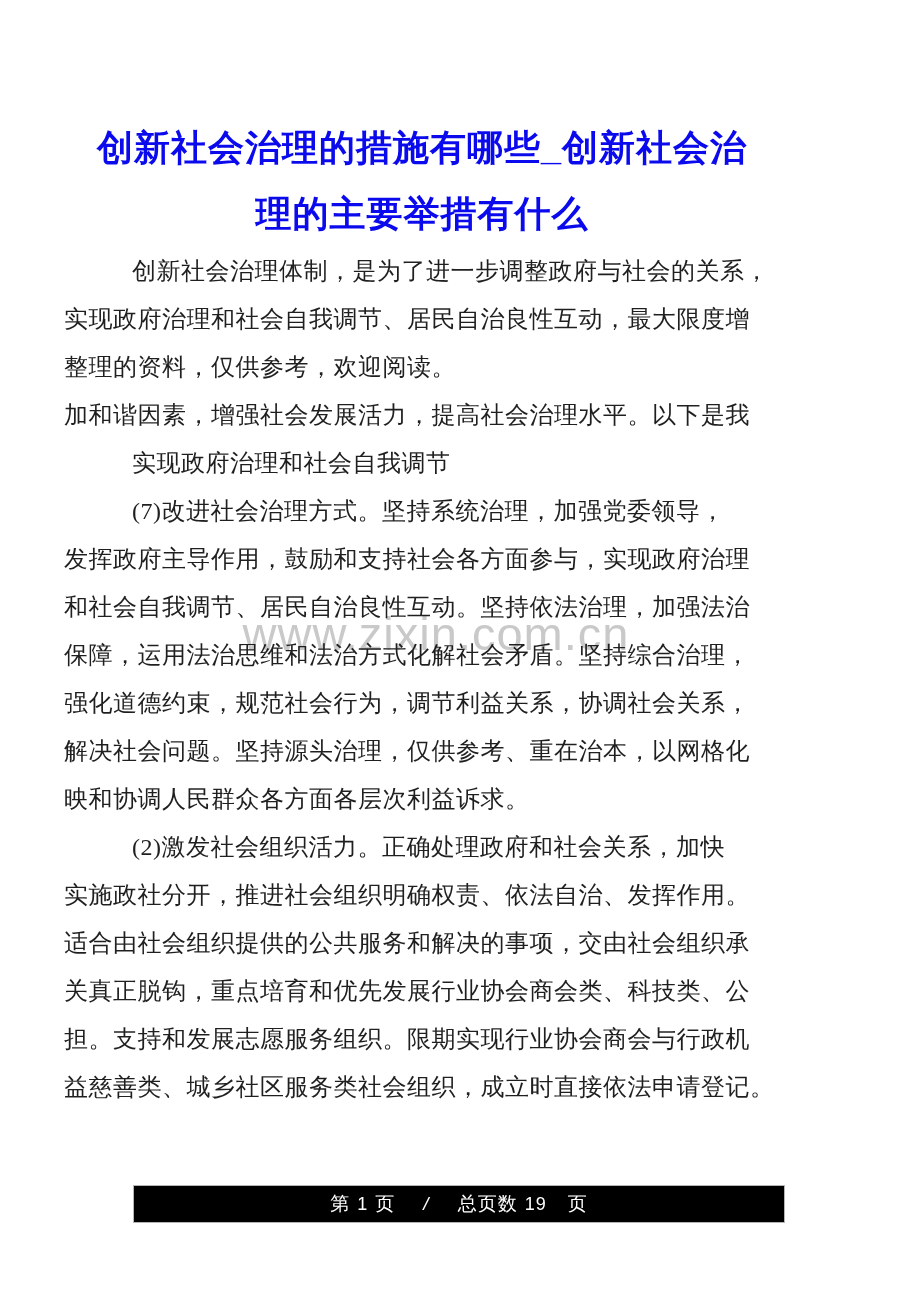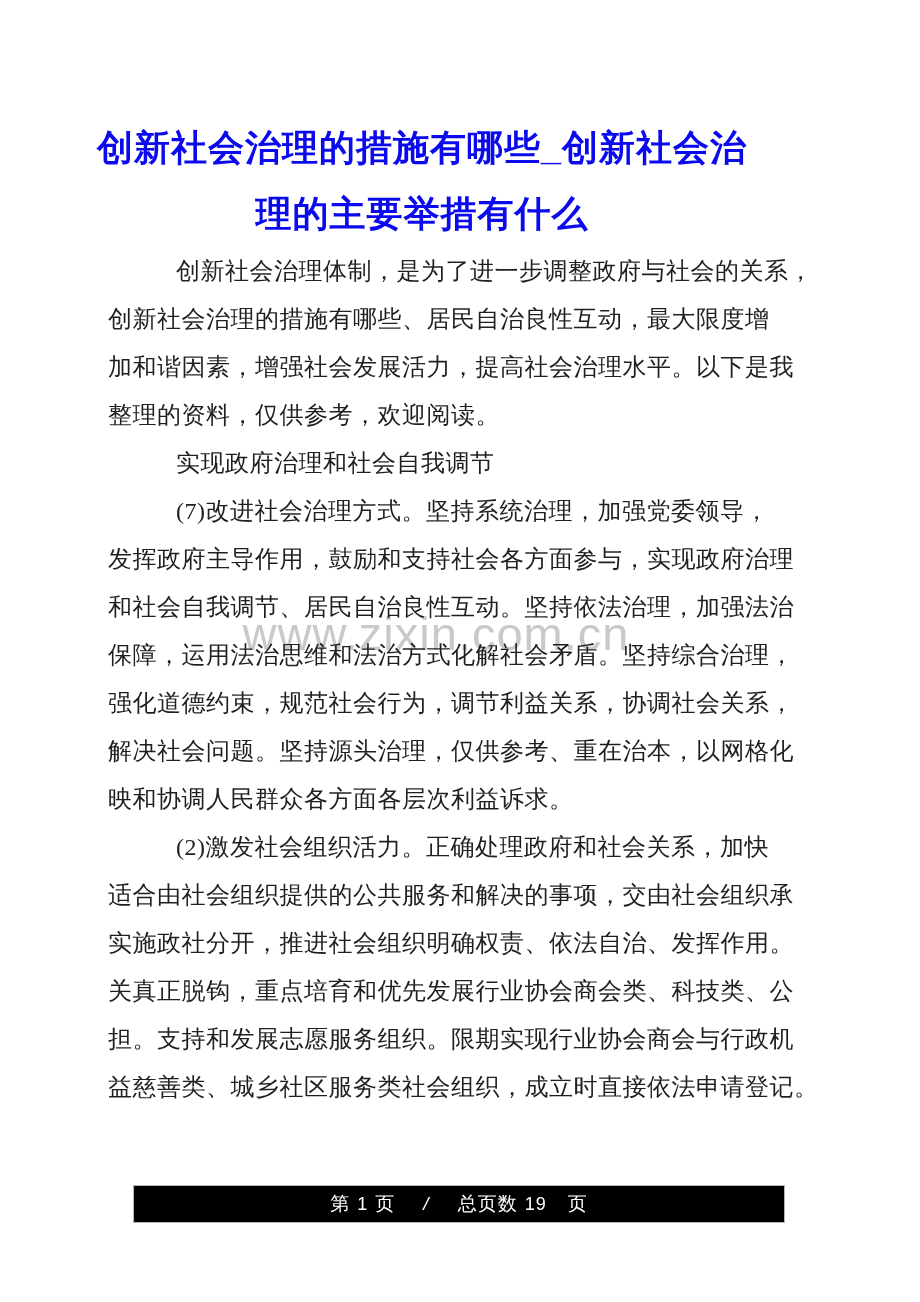--- a/index.html
+++ b/index.html
@@ -42,21 +42,21 @@
     font-size:47px;
     line-height:1;
     letter-spacing:1px;
     color:var(--watermark-color);
     z-index:0;
     white-space:nowrap;
   }
   .body-text{
     position:relative;
     z-index:1;
-    padding-left:108px;
+    padding-left:64px;
     padding-right:120px;
     color:var(--body-color);
     font-size:24px;
   }
   .body-line{
     height:48px;
     line-height:48px;
     white-space:nowrap;
     letter-spacing:0.5px;
   }
@@ -90,34 +90,34 @@
 
   <h1 class="doc-title">
     <span class="title-line">创新社会治理的措施有哪些_创新社会治</span>
     <span class="title-line">理的主要举措有什么</span>
   </h1>
 
   <div class="watermark">www.zixin.com.cn</div>
 
   <div class="body-text">
       <div class="body-line first">创新社会治理体制，是为了进一步调整政府与社会的关系，</div>
-      <div class="body-line">创新社会治理的措施有哪些、居民自治良性互动，最大限度增</div>
+      <div class="body-line">实现政府治理和社会自我调节、居民自治良性互动，最大限度增</div>
+      <div class="body-line">整理的资料，仅供参考，欢迎阅读。</div>
       <div class="body-line">加和谐因素，增强社会发展活力，提高社会治理水平。以下是我</div>
-      <div class="body-line">整理的资料，仅供参考，欢迎阅读。</div>
       <div class="body-line first">实现政府治理和社会自我调节</div>
       <div class="body-line first">(7)改进社会治理方式。坚持系统治理，加强党委领导，</div>
       <div class="body-line">发挥政府主导作用，鼓励和支持社会各方面参与，实现政府治理</div>
       <div class="body-line">和社会自我调节、居民自治良性互动。坚持依法治理，加强法治</div>
       <div class="body-line">保障，运用法治思维和法治方式化解社会矛盾。坚持综合治理，</div>
       <div class="body-line">强化道德约束，规范社会行为，调节利益关系，协调社会关系，</div>
       <div class="body-line">解决社会问题。坚持源头治理，仅供参考、重在治本，以网格化</div>
       <div class="body-line">映和协调人民群众各方面各层次利益诉求。</div>
       <div class="body-line first">(2)激发社会组织活力。正确处理政府和社会关系，加快</div>
+      <div class="body-line">实施政社分开，推进社会组织明确权责、依法自治、发挥作用。</div>
       <div class="body-line">适合由社会组织提供的公共服务和解决的事项，交由社会组织承</div>
-      <div class="body-line">实施政社分开，推进社会组织明确权责、依法自治、发挥作用。</div>
       <div class="body-line">关真正脱钩，重点培育和优先发展行业协会商会类、科技类、公</div>
       <div class="body-line">担。支持和发展志愿服务组织。限期实现行业协会商会与行政机</div>
       <div class="body-line">益慈善类、城乡社区服务类社会组织，成立时直接依法申请登记。</div>
     </div>
 
   <div class="footer-bar">
     <span>第</span>
     <span class="num">1</span>
     <span>页</span>
     <span class="sep">/</span>

